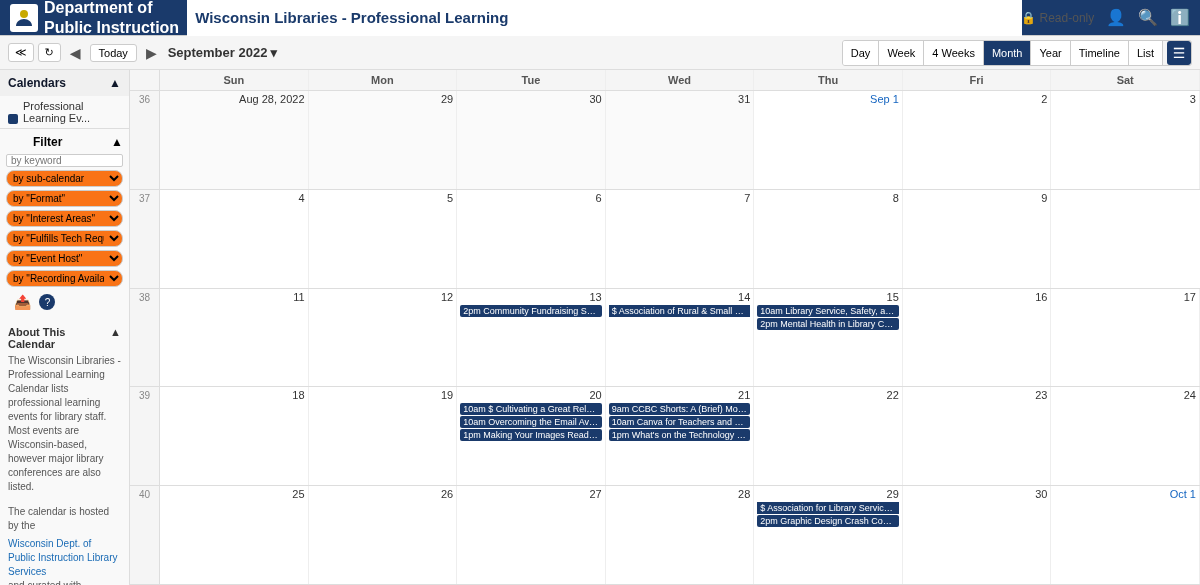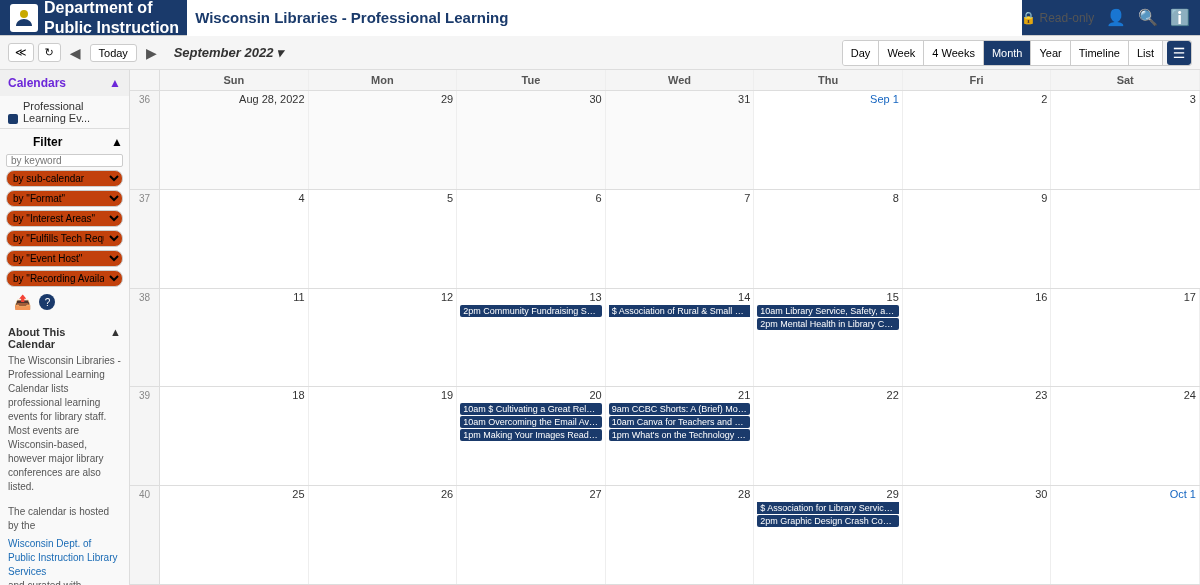--- a/index.html
+++ b/index.html
@@ -23,58 +23,58 @@
     #toolbar {
       display: flex; align-items: center; height: 34px;
       background: #f5f5f5; border-bottom: 1px solid #ddd; padding: 0 8px; gap: 4px;
     }
     .toolbar-btn {
       background: white; border: 1px solid #ccc; border-radius: 3px;
       padding: 2px 6px; font-size: 11px; cursor: pointer; display: flex; align-items: center; gap: 2px;
     }
     .nav-btn { background: none; border: none; cursor: pointer; font-size: 14px; padding: 2px 5px; color: #555; }
     .today-btn { background: white; border: 1px solid #ccc; border-radius: 3px; padding: 2px 8px; font-size: 11px; cursor: pointer; }
-    .month-label { font-size: 13px; font-weight: bold; color: #333; margin: 0 8px; display: flex; align-items: flex-start; gap: 3px; cursor: pointer; font-style: italic; }
+    .month-label { font-size: 13px; font-weight: bold; color: #333; margin: 0 2px; display: flex; align-items: flex-start; gap: 3px; cursor: pointer; }
     .view-buttons { margin-left: auto; display: flex; border: 1px solid #ccc; border-radius: 3px; overflow: hidden; }
     .view-btn { background: white; border: none; border-right: 1px solid #ccc; padding: 3px 8px; font-size: 11px; cursor: pointer; }
     .view-btn:last-child { border-right: none; }
     .view-btn.active { background: #1a3a6b; color: white; }
 
     
     #main { display: flex; height: calc(585px - 70px); }
 
     
     #sidebar {
       width: 130px; min-width: 130px; background: #f9f9f9;
       border-right: 1px solid #ddd; overflow-y: auto; padding: 0;
     }
     .sidebar-section { border-bottom: 1px solid #ddd; }
     .sidebar-header {
       display: flex; align-items: center; justify-content: space-between;
-      padding: 6px 8px; font-size: 12px; font-weight: bold; color: #6d28d9;
+      padding: 6px 8px; font-size: 12px; font-weight: bold; color: #0f172a;
       cursor: pointer; background: #f0f0f0;
     }
     .calendar-item {
       display: flex; align-items: flex-end; gap: 5px;
       padding: 4px 8px; font-size: 11px; cursor: pointer; color: #333;
     }
     .cal-dot { width: 10px; height: 10px; border-radius: 2px; background: #1a3a6b; flex-shrink: 0; }
 
     .filter-section { padding: 6px 6px; }
     .filter-header {
       display: flex; align-items: center; justify-content: space-between;
       font-size: 12px; font-weight: bold; margin-bottom: 4px; cursor: pointer; margin-left: 27px;
     }
     .filter-input {
       width: 100%; padding: 0 4px; font-size: 10px; border: 1px solid #ccc;
       border-radius: 2px; margin-bottom: 3px;
     }
     .filter-select {
       width: 100%; padding: 1px 2px; font-size: 10px; border: 1px solid #ccc;
-      border-radius: 8px; margin-bottom: 3px; background: #c2410c;
+      border-radius: 8px; margin-bottom: 3px; background: #f97316;
     }
     .sidebar-icons { display: flex; gap: 8px; padding: 4px 8px; }
     .sidebar-icon-btn { background: none; border: none; cursor: pointer; font-size: 14px; color: #555; }
 
     .about-section { padding: 6px 8px; font-size: 10px; color: #333; }
     .about-header { font-size: 11px; font-weight: bold; margin-bottom: 4px; display: flex; justify-content: space-between; cursor: pointer; }
     .about-text { line-height: 1.4; color: #555; font-size: 10px; }
     .about-link { color: #1a6bb5; text-decoration: none; display: block; margin-top: 4px; font-size: 10px; }
 
     

